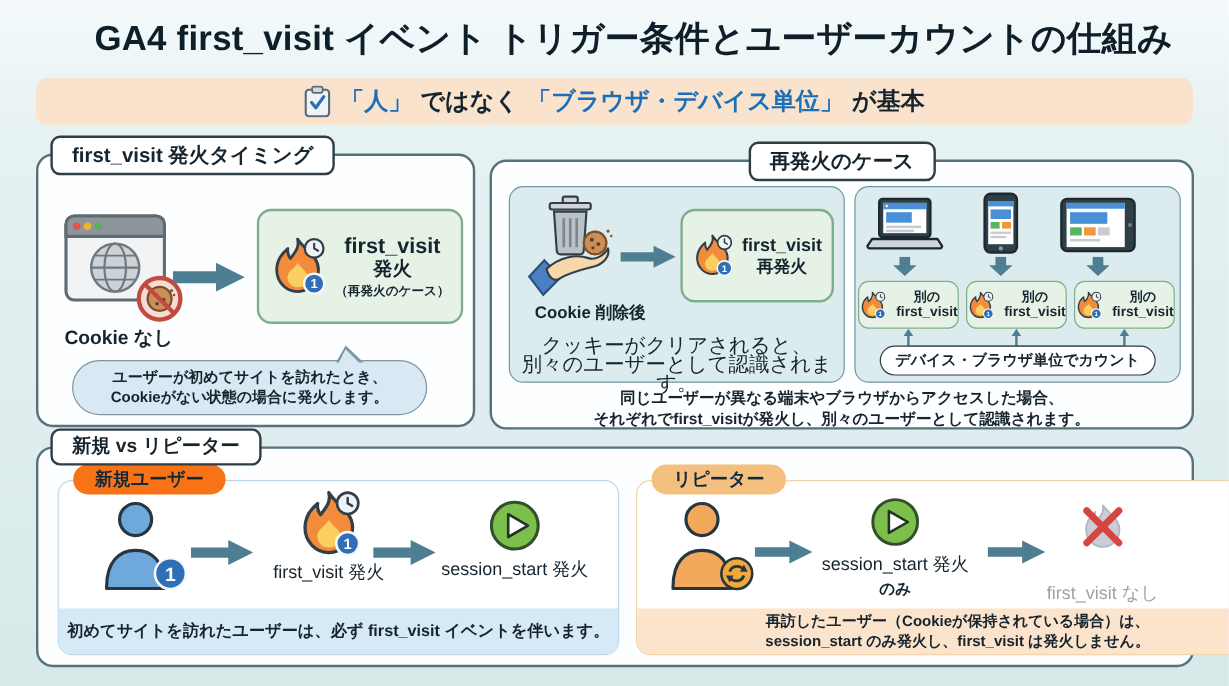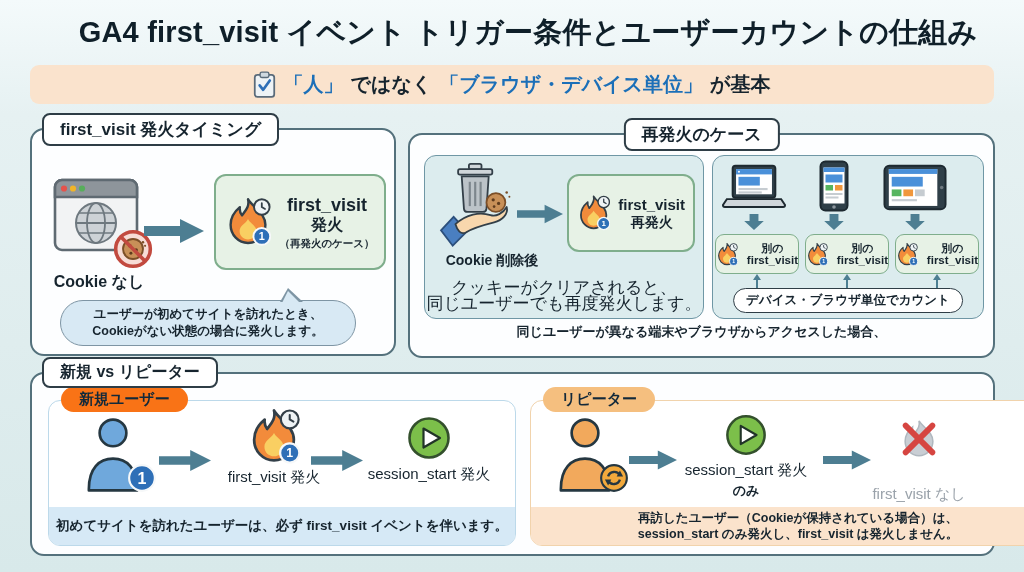--- a/index.html
+++ b/index.html
@@ -203,21 +203,21 @@
             <use href="#sym-flame-badged"></use>
           </svg>
         <div class="event-text">
           <div class="event-name" style="font-size:15px;">first_visit</div>
           <div class="event-sub" style="font-size:14px;">再発火</div>
         </div>
       </div>
 
       <div class="sub-note" style="top:124px;">
         <div>クッキーがクリアされると、</div>
-        <div>同じユーザーでも再度発火します。</div>
+        <div>別々のユーザーとして認識されます。</div>
       </div>
     </div>
 
     <div class="sub-box" style="left:302px; top:20px; width:272px; height:164px;">
       <svg viewBox="0 0 68 48" width="66" height="47" class="abs" style="left:8px; top:8px;">
         <rect x="12" y="1.5" width="44" height="33" rx="3" fill="#2f3f48" stroke="#1d2930" stroke-width="2"></rect>
         <rect x="15.5" y="5" width="37" height="26" fill="#ffffff"></rect>
         <rect x="15.5" y="5" width="37" height="5.5" fill="#4a90d9"></rect>
         <circle cx="18.5" cy="7.7" r="1" fill="#ffffff"></circle>
         <rect x="18" y="13" width="22" height="9" fill="#4a90d9"></rect>
@@ -293,20 +293,21 @@
         <polygon points="120,6 128,6 124,0" fill="#4d7e92"></polygon>
         <line x1="214" y1="16" x2="214" y2="5" stroke="#4d7e92" stroke-width="2"></line>
         <polygon points="210,6 218,6 214,0" fill="#4d7e92"></polygon>
         <line x1="34" y1="15" x2="214" y2="15" stroke="#4d7e92" stroke-width="2"></line>
       </svg>
       <div class="count-pill" style="top:132px;">デバイス・ブラウザ単位でカウント</div>
     </div>
 
     <div class="panel-note" style="top:188px;">
       <div>同じユーザーが異なる端末やブラウザからアクセスした場合、</div>
+      <div>それぞれでfirst_visitが発火し、別々のユーザーとして認識されます。</div>
     </div>
   </section>
 
   <section class="panel" style="left:30px; top:372px; width:965px; height:184px;">
     <div class="title-box" style="left:10px; font-size:16px;">新規 vs リピーター</div>
 
     <div class="card new" style="left:16px; top:26px; width:468px; height:146px;">
       <div class="card-pill blue">新規ユーザー</div>
 
       <div class="abs" style="left:36px; top:16px; width:64px; height:78px;">

